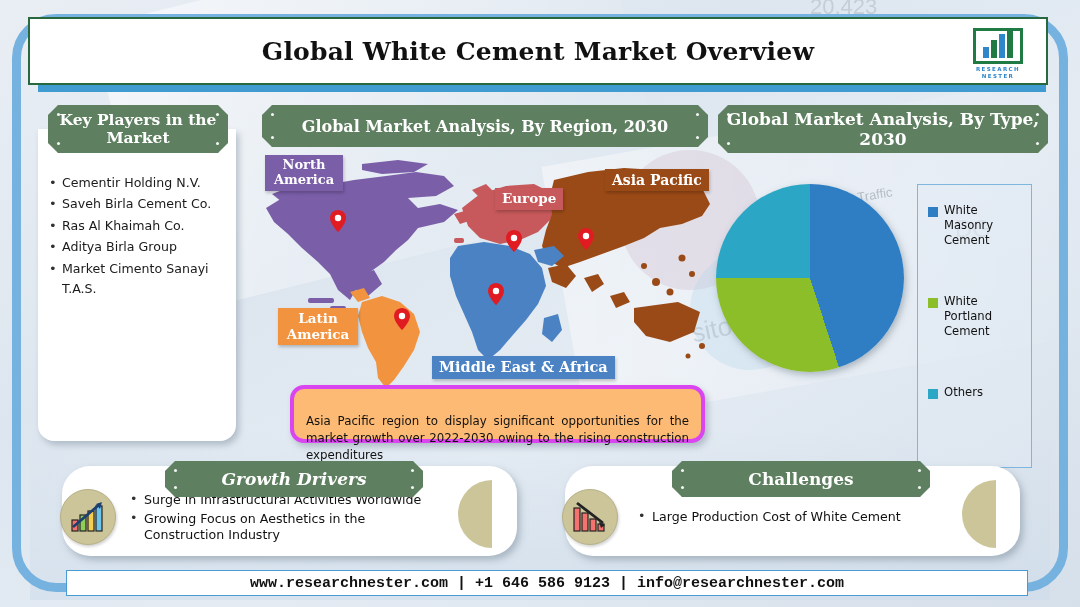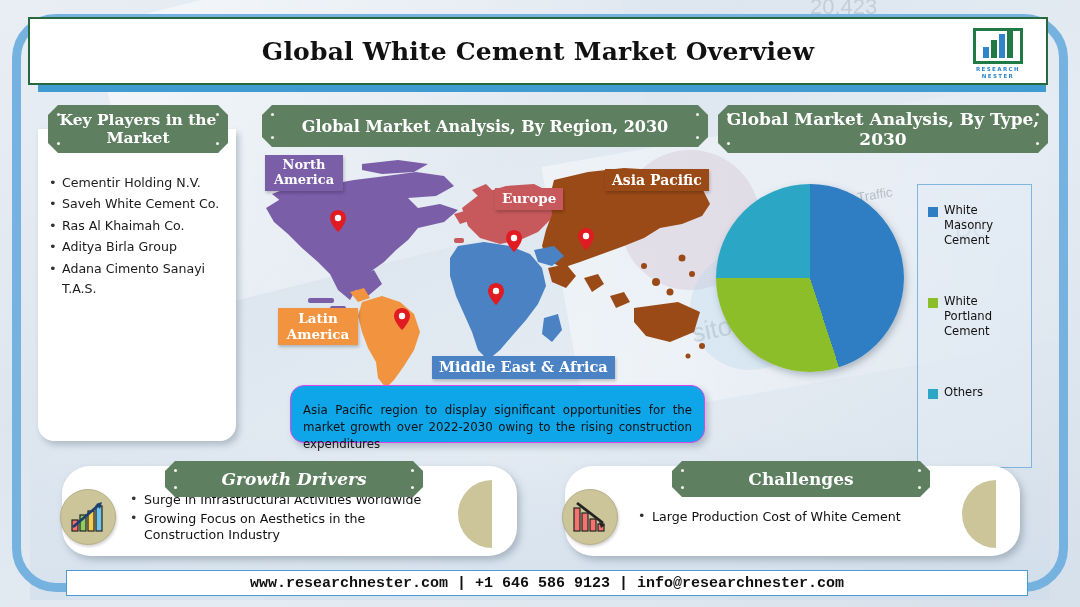--- a/index.html
+++ b/index.html
@@ -94,22 +94,22 @@
   .rl-na { left:265px; top:155px; width:78px; font-size:13px; background:#7a5ea8; }
   .rl-eu { left:495px; top:168px; font-size:13.5px; background:#c7595c; }
   .rl-ap { left:605px; top:169px; font-size:14px; background:#9a4a16; }
   .rl-la { left:278px; top:308px; width:80px; font-size:13.5px; background:#f2943f; }
   .rl-me { left:432px; top:356px; font-size:14.5px; background:#4a82c4; }
 
   .pin { position:absolute; z-index:3; }
 
   
   .callout { position:absolute; left:290px; top:385px; width:415px; height:58px;
-    background:#0ea5e9; border:1px solid #d946ef; border-radius:14px;
-    box-shadow:3px 4px 6px rgba(120,135,150,.45); padding:16px 12px;
+    background:#fdba74; border:4px solid #d946ef; border-radius:14px;
+    box-shadow:3px 4px 6px rgba(120,135,150,.45); padding:24px 12px;
     font-size:11.8px; line-height:1.42; color:#111; text-align:justify; z-index:5; }
 
   
   .pie-ribbon { position:absolute; left:718px; top:105px; width:330px; height:48px;
     font-size:17px; line-height:1.2; z-index:4; }
   .pie { position:absolute; left:716px; top:184px; width:188px; height:188px;
     border-radius:50%; box-shadow:2px 3px 7px rgba(110,125,140,.5); }
   .legend { position:absolute; left:917px; top:184px; width:115px; height:284px;
     background:rgba(226,235,244,.55); border:1px solid #7fb6de; padding:18px 8px 8px 10px; }
   .legend-item { display:flex; gap:6px; margin-bottom:46px; }
@@ -179,24 +179,24 @@
       <div>RESEARCH</div>
       <div>NESTER</div>
     </div>
   </div>
 </div>
 
 <div class="kp-wrap">
   <div class="kp-card">
     <ul class="kp-list">
       <li>Cementir Holding N.V.</li>
-      <li>Saveh White Cement Co.</li>
+      <li>Saveh Birla Cement Co.</li>
       <li>Ras Al Khaimah Co.</li>
       <li>Aditya Birla Group</li>
-      <li>Adana Cimento Sanayi T.A.S.</li>
+      <li>Market Cimento Sanayi T.A.S.</li>
     </ul>
   </div>
   <div class="ribbon kp-ribbon">
     <span class="dot tl"></span>
       <span class="dot tr"></span>
     <span class="dot bl"></span>
       <span class="dot br"></span>
     <span>Key Players in the Market</span>
   </div>
 </div>

